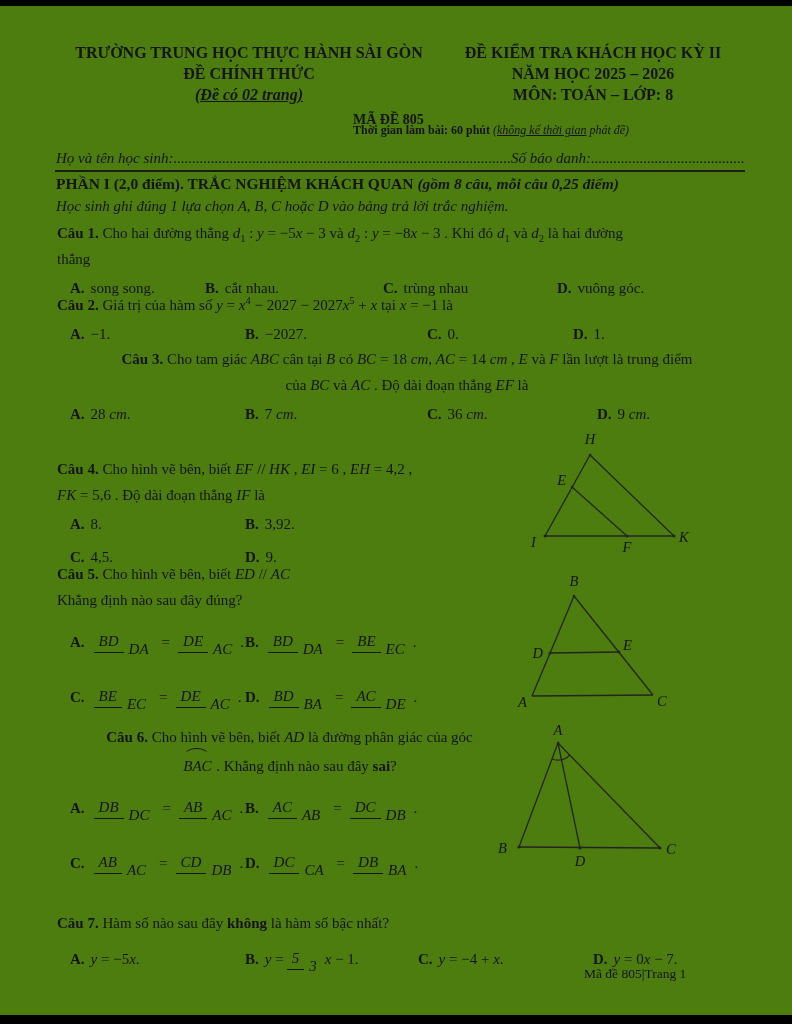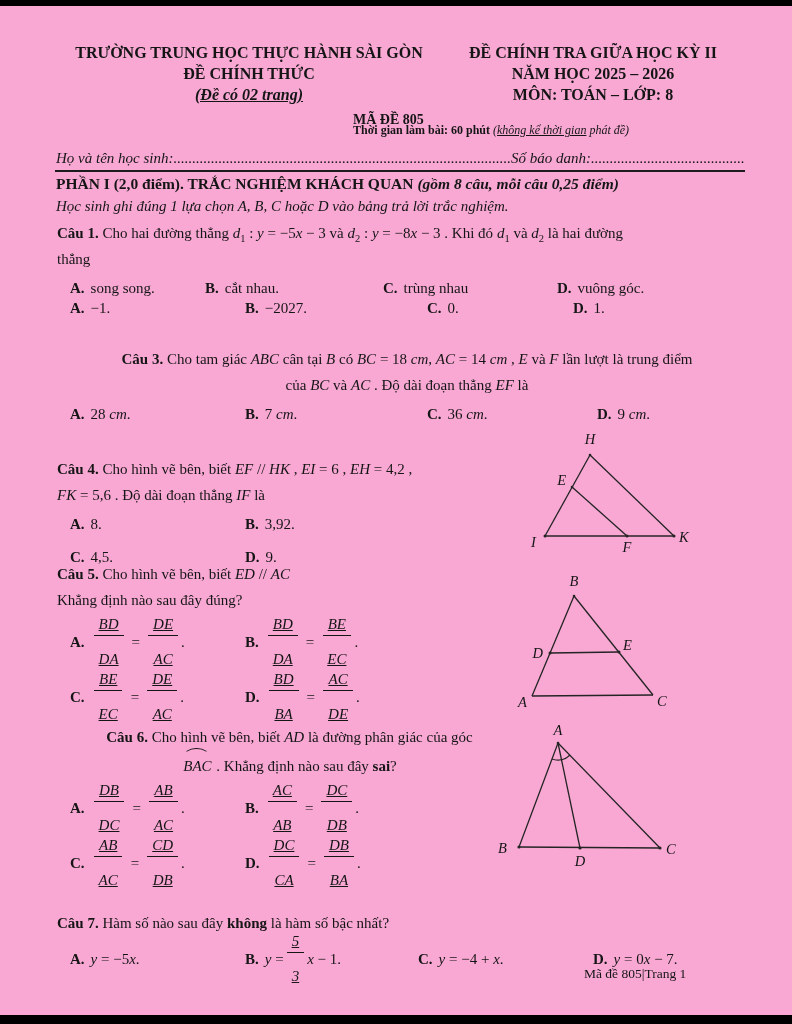--- a/index.html
+++ b/index.html
@@ -1,16 +1,16 @@
 <!DOCTYPE html>
 <html><head>
 <meta charset="utf-8">
 <style>
   html,body{margin:0;padding:0;background:#e8e8e8;}
-  .page{position:relative;width:792px;height:1024px;background:#f9a8d4;overflow:hidden;
+  .page{position:relative;width:792px;height:1024px;background:#4d7c0f;overflow:hidden;
         font-family:"Liberation Serif","DejaVu Serif",serif;color:#151515;}
   .abs{position:absolute;}
   .b{font-weight:bold;}
   .i{font-style:italic;}
   .u{text-decoration:underline;}
   .bar{position:absolute;left:0;right:0;background:#000;}
   .bar.top{top:0;height:6px;}
   .bar.bottom{bottom:0;height:9px;}
 
   .hdr-left{left:64px;top:42px;width:370px;text-align:center;font-size:16px;line-height:21px;}
@@ -28,21 +28,21 @@
   .cols-q1{grid-template-columns:135px 178px 174px 1fr;}
   .cols-q2{grid-template-columns:175px 182px 146px 1fr;}
   .cols-q3{grid-template-columns:175px 182px 170px 1fr;}
   .cols-q7{grid-template-columns:175px 173px 175px 1fr;margin-top:0;}
   .cols-2{grid-template-columns:175px 1fr;}
   .gap-q4{row-gap:7px;}
   .gap-frac{row-gap:9px;margin-top:6px;}
   .opt{display:flex;align-items:baseline;white-space:nowrap;}
   .opt .ol{font-weight:bold;margin-right:6px;}
   .fopt{align-items:center;height:46px;}
-  .frac{display:inline-flex;flex-direction:column;align-items:center;font-style:italic;margin:0 3px;line-height:19px;text-decoration:underline;}
+  .frac{display:inline-flex;flex-direction:row;align-items:center;font-style:italic;margin:0 3px;line-height:19px;}
   .frac .fn{padding:0 5px 1px;border-bottom:1.3px solid #151515;}
   .frac .fd{padding:14px 5px 0;}
   .feq{margin:0 5px;}
   sub{font-size:10.5px;line-height:0;}
   sup{font-size:10.5px;line-height:0;}
   .hat{position:relative;font-style:italic;display:inline-block;padding:3px 1px 0;}
   .hat::before{content:"";position:absolute;left:1px;right:3px;top:-2px;height:8px;
                border-top:1.4px solid #151515;border-left:1px solid transparent;border-right:1px solid transparent;
                border-radius:50% 50% 0 0 / 100% 100% 0 0;}
   .fig{position:absolute;}
@@ -57,21 +57,21 @@
 <div class="page">
   <div class="bar top"></div>
   <div class="bar bottom"></div>
 
   <div class="abs hdr-left">
     <div class="b">TRƯỜNG TRUNG HỌC THỰC HÀNH SÀI GÒN</div>
     <div class="b">ĐỀ CHÍNH THỨC</div>
     <div class="b i u">(Đề có 02 trang)</div>
   </div>
   <div class="abs hdr-right">
-    <div class="b">ĐỀ CHÍNH TRA GIỮA HỌC KỲ II</div>
+    <div class="b">ĐỀ KIỂM TRA KHÁCH HỌC KỲ II</div>
     <div class="b">NĂM HỌC 2025 – 2026</div>
     <div class="b">MÔN: TOÁN – LỚP: 8</div>
   </div>
   <div class="abs duration">
     <span class="b">Thời gian làm bài: 60 phút</span>
     <span class="i">(<u>không kể thời gian</u> phát đề)</span>
   </div>
   <div class="abs exam-code b">MÃ ĐỀ 805</div>
 
   <div class="abs name-row i">
@@ -102,20 +102,21 @@
           <span>trùng nhau</span>
         </span>
       <span class="opt">
           <b class="ol">D.</b>
           <span>vuông góc.</span>
         </span>
     </div>
   </div>
 
   <div class="q" style="top:292px;width:700px;">
+    <div class="qt"><b>Câu 2.</b> <span>Giá trị của hàm số <i>y</i> = <i>x</i><sup>4</sup> − 2027 − 2027<i>x</i><sup>5</sup> + <i>x</i> tại <i>x</i> = −1 là</span></div>
     <div class="opts cols-q2">
       <span class="opt">
           <b class="ol">A.</b>
           <span>−1.</span>
         </span>
       <span class="opt">
           <b class="ol">B.</b>
           <span>−2027.</span>
         </span>
       <span class="opt">

